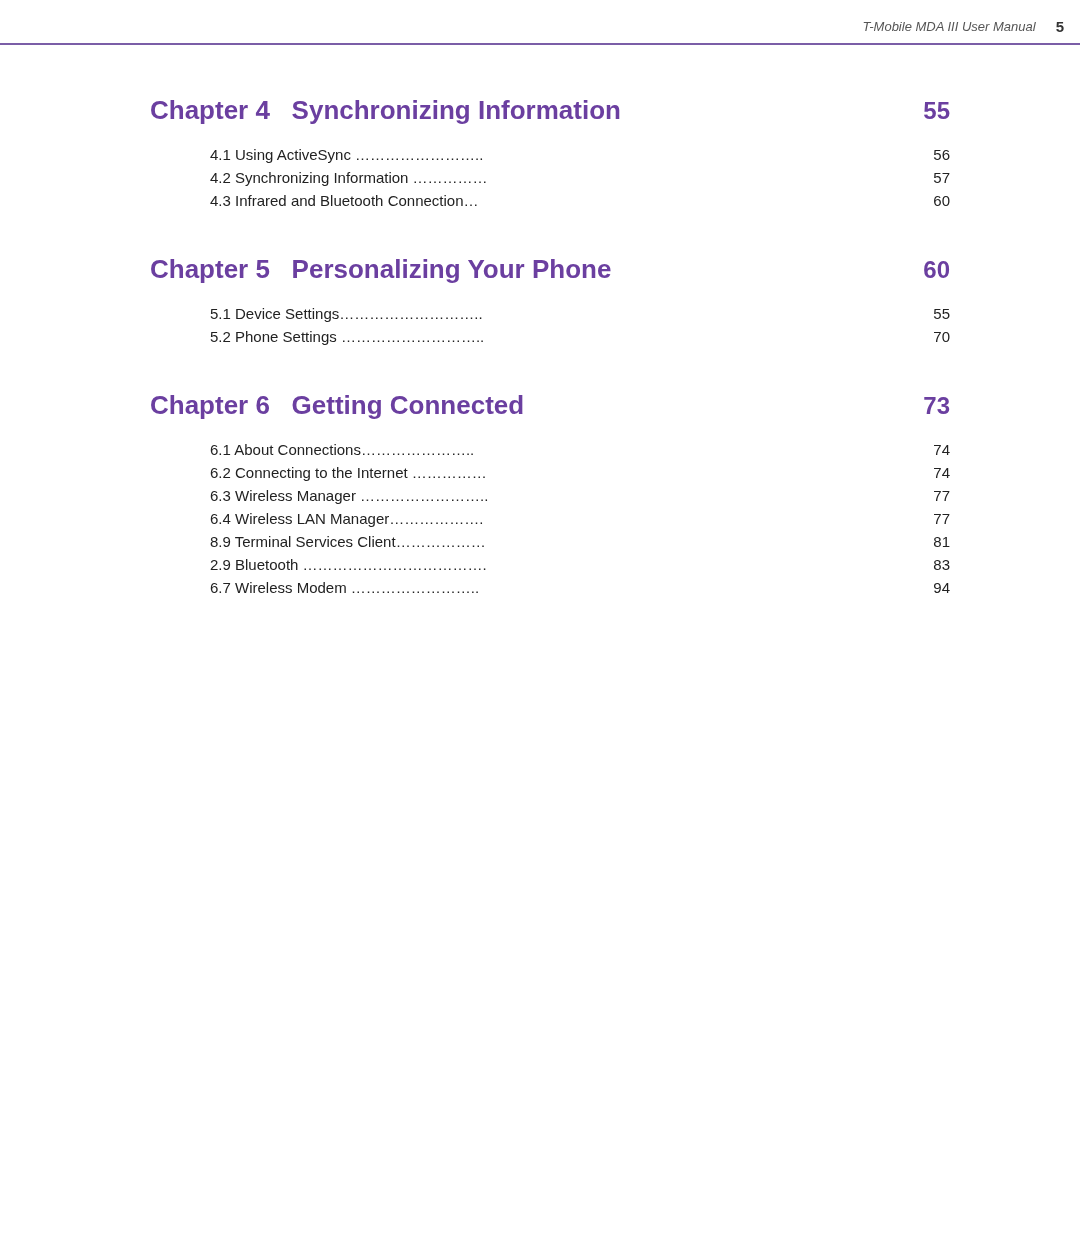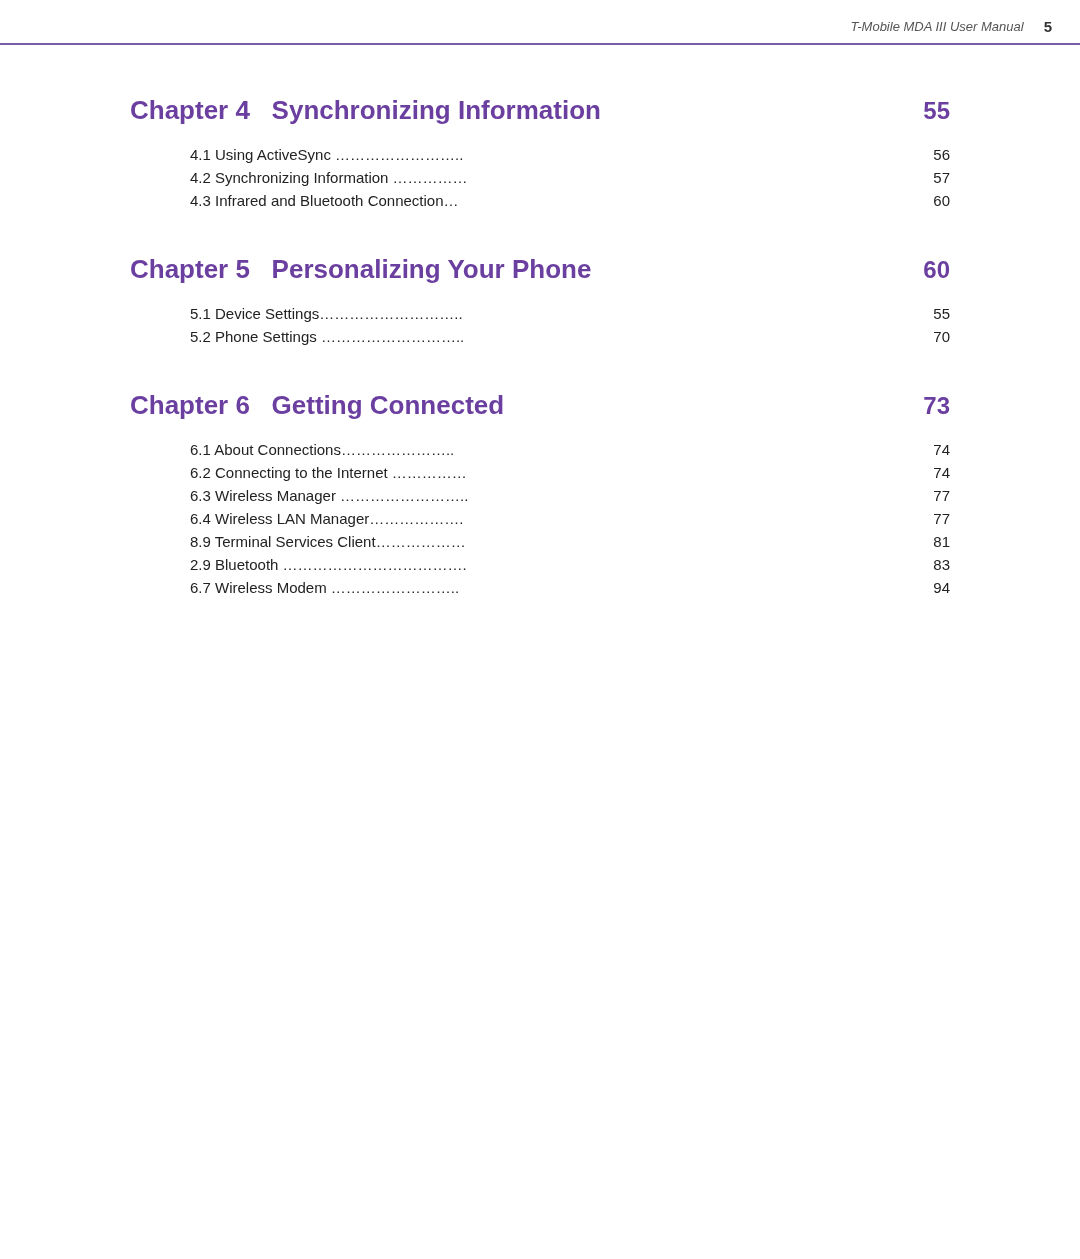--- a/index.html
+++ b/index.html
@@ -13,40 +13,41 @@
       min-height: 1259px;
       background: #ffffff;
       font-family: Arial, Helvetica, sans-serif;
       position: relative;
     }
 
     .page-header {
       display: flex;
       justify-content: flex-end;
       align-items: center;
-      padding: 18px 28px 0 32px;
+      padding: 18px 16px 0 32px;
       border-bottom: 2px solid #7b5ea7;
       padding-bottom: 8px;
     }
 
     .header-title {
       font-size: 13px;
       color: #555;
       font-style: italic;
       margin-right: 20px;
     }
 
     .header-page-num {
       font-size: 15px;
       font-weight: bold;
       color: #333;
     }
 
     .content {
       padding: 50px 130px 50px 130px;
+      margin-left: 20px;
     }
 
     .chapter-section {
       margin-bottom: 45px;
     }
 
     .chapter-heading {
       display: flex;
       align-items: baseline;
       justify-content: space-between;

